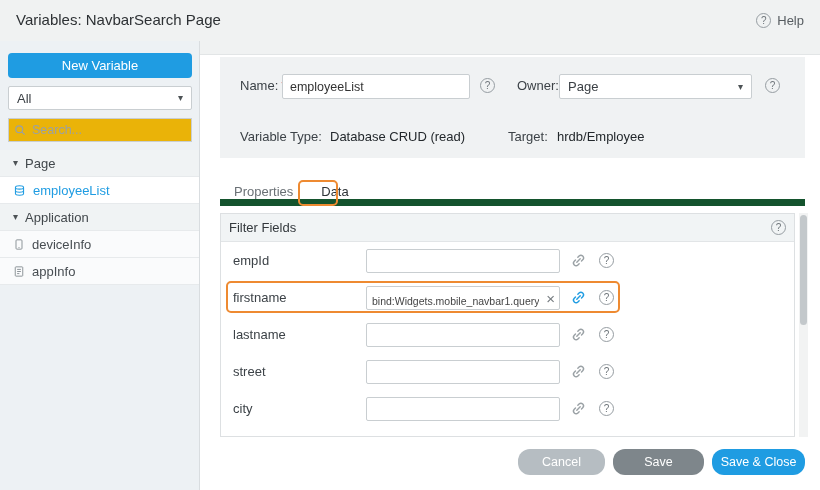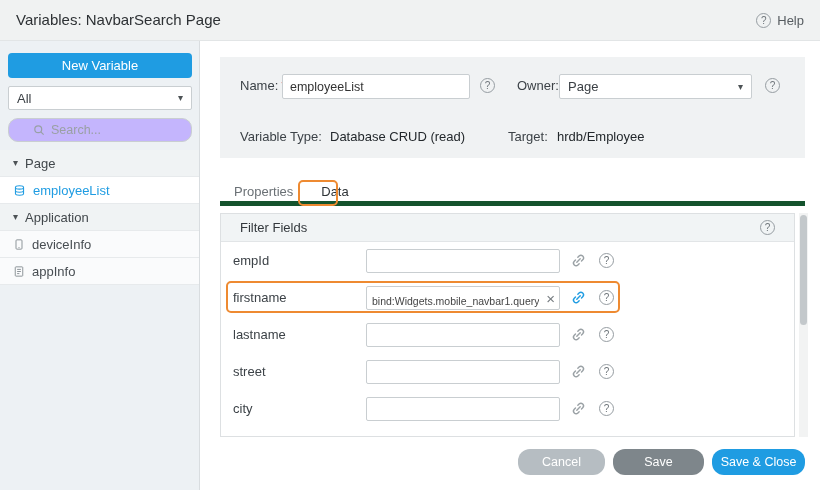--- a/index.html
+++ b/index.html
@@ -1,32 +1,32 @@
 <!DOCTYPE html>
 <html style="--accent-blue: #1f9ce2; --annotation-orange: #ee8a31;"><head>
 <meta charset="utf-8">
 <style>
   *{box-sizing:border-box;margin:0;padding:0}
   html,body{width:820px;height:490px}
   body{font-family:"Liberation Sans",sans-serif;font-size:13px;color:#3b4045;background:#fff;position:relative;overflow:hidden}
   input{font-family:"Liberation Sans",sans-serif}
 
   
-  .header{position:absolute;left:0;top:0;width:820px;height:41px;background:#f0f2f2;border-bottom:1px solid #e2e5e6}
+  .header{position:absolute;left:0;top:0;width:820px;height:55px;background:#f0f2f2;border-bottom:1px solid #e2e5e6}
   .title{position:absolute;left:16px;top:0;line-height:40px;font-size:15px;color:#2d3134}
   .help{position:absolute;right:16px;top:0;height:40px;display:flex;align-items:center;gap:6px;color:#565c60;cursor:pointer}
   .qmark{display:inline-flex;align-items:center;justify-content:center;width:15px;height:15px;border:1px solid #969da2;border-radius:50%;font-size:10px;color:#6e757a;flex:0 0 auto;cursor:pointer;background:transparent}
 
   
   .sidebar{position:absolute;left:0;top:41px;width:200px;bottom:0;background:#edf1f4;border-right:1px solid #d9dde0}
   .new-var{position:absolute;left:8px;top:12px;width:184px;height:25px;background:var(--accent-blue,#1f9ce2);color:#fff;border:none;border-radius:4px;font-size:13px;cursor:pointer}
   .sel{display:flex;align-items:center;justify-content:space-between;background:#fff;border:1px solid #c9ced1;border-radius:2px;padding:0 8px;cursor:pointer}
   .all-sel{position:absolute;left:8px;top:45px;width:184px;height:24px}
   .caret{font-size:10px;color:#4d5356;line-height:1}
-  .search{position:absolute;left:8px;top:77px;width:184px;height:24px;background:#c4b5fd;border:1px solid #c9ced1;border-radius:10px;display:flex;align-items:center;gap:6px;padding:0 24px}
+  .search{position:absolute;left:8px;top:77px;width:184px;height:24px;background:#eab308;border:1px solid #c9ced1;border-radius:0;display:flex;align-items:center;gap:6px;padding:0 5px}
   .search input{flex:1;border:none;outline:none;font-size:12.5px;color:#444;min-width:0;background:transparent}
   .search input::placeholder{color:#9aa0a4}
   .tree{position:absolute;left:0;top:109px;right:0}
   .trow{height:27px;display:flex;align-items:center;gap:7px;padding-left:13px;border-bottom:1px solid #e7eaec;font-size:13px;color:#41474b;cursor:pointer}
   .trow.group{background:#f0f3f4}
   .trow.item{background:#fafbfc;color:#474d52}
   .trow.item .ticon{color:#8b9297;display:flex}
   .trow.item.selected{background:#fff;color:var(--accent-blue,#1f9ce2)}
   .trow.item.selected .ticon{color:var(--accent-blue,#1f9ce2)}
 
@@ -40,27 +40,27 @@
   .owner-lb{left:297px;top:21px}
   .owner-sel{position:absolute;left:339px;top:17px;width:193px;height:25px}
   .owner-q{position:absolute;left:545px;top:21px}
   .name-lb{left:20px;top:21px}
   .type-lb{left:20px;top:72px}
   .type-val{position:absolute;left:110px;top:72px;color:#23282c}
   .target-lb{left:288px;top:72px}
   .target-val{position:absolute;left:337px;top:72px;color:#23282c}
 
   
-  .tabs{position:absolute;left:220px;top:179px;width:585px;height:27px;border-bottom:5px solid #14532d;display:flex}
+  .tabs{position:absolute;left:220px;top:179px;width:585px;height:27px;border-bottom:7px solid #14532d;display:flex}
   .tab{padding:0 14px;line-height:26px;color:#6a7075;cursor:pointer}
   .tab.active{color:#2e3337}
 
   
   .panel{position:absolute;left:220px;top:213px;width:575px;height:224px;border:1px solid #dde0e2;background:#fff}
-  .panel-h{height:28px;background:#f1f4f5;border-bottom:1px solid #e2e5e7;display:flex;align-items:center;padding:0 19px;color:#33383c}
+  .panel-h{height:28px;background:#f1f4f5;border-bottom:1px solid #e2e5e7;display:flex;align-items:center;padding:0 8px;color:#33383c}
   .panel-h .qmark{margin-left:auto}
   .frow{height:37px;display:flex;align-items:center;padding:0 12px}
   .flabel{width:133px;color:#3c4247}
   .finput{width:194px;height:24px}
   .bwrap{position:relative;width:194px}
   .bwrap .finput{width:194px;font-size:10.5px;padding:6px 20px 0 5px;color:#444}
   .clear{position:absolute;right:5px;top:50%;transform:translateY(-50%);color:#767c80;font-size:15px;line-height:1;cursor:pointer}
   .linkicon{margin-left:11px;color:#9aa1a5;display:flex;cursor:pointer}
   .linkicon.bound{color:var(--accent-blue,#1f9ce2)}
   .frow .qmark{margin-left:13px}

